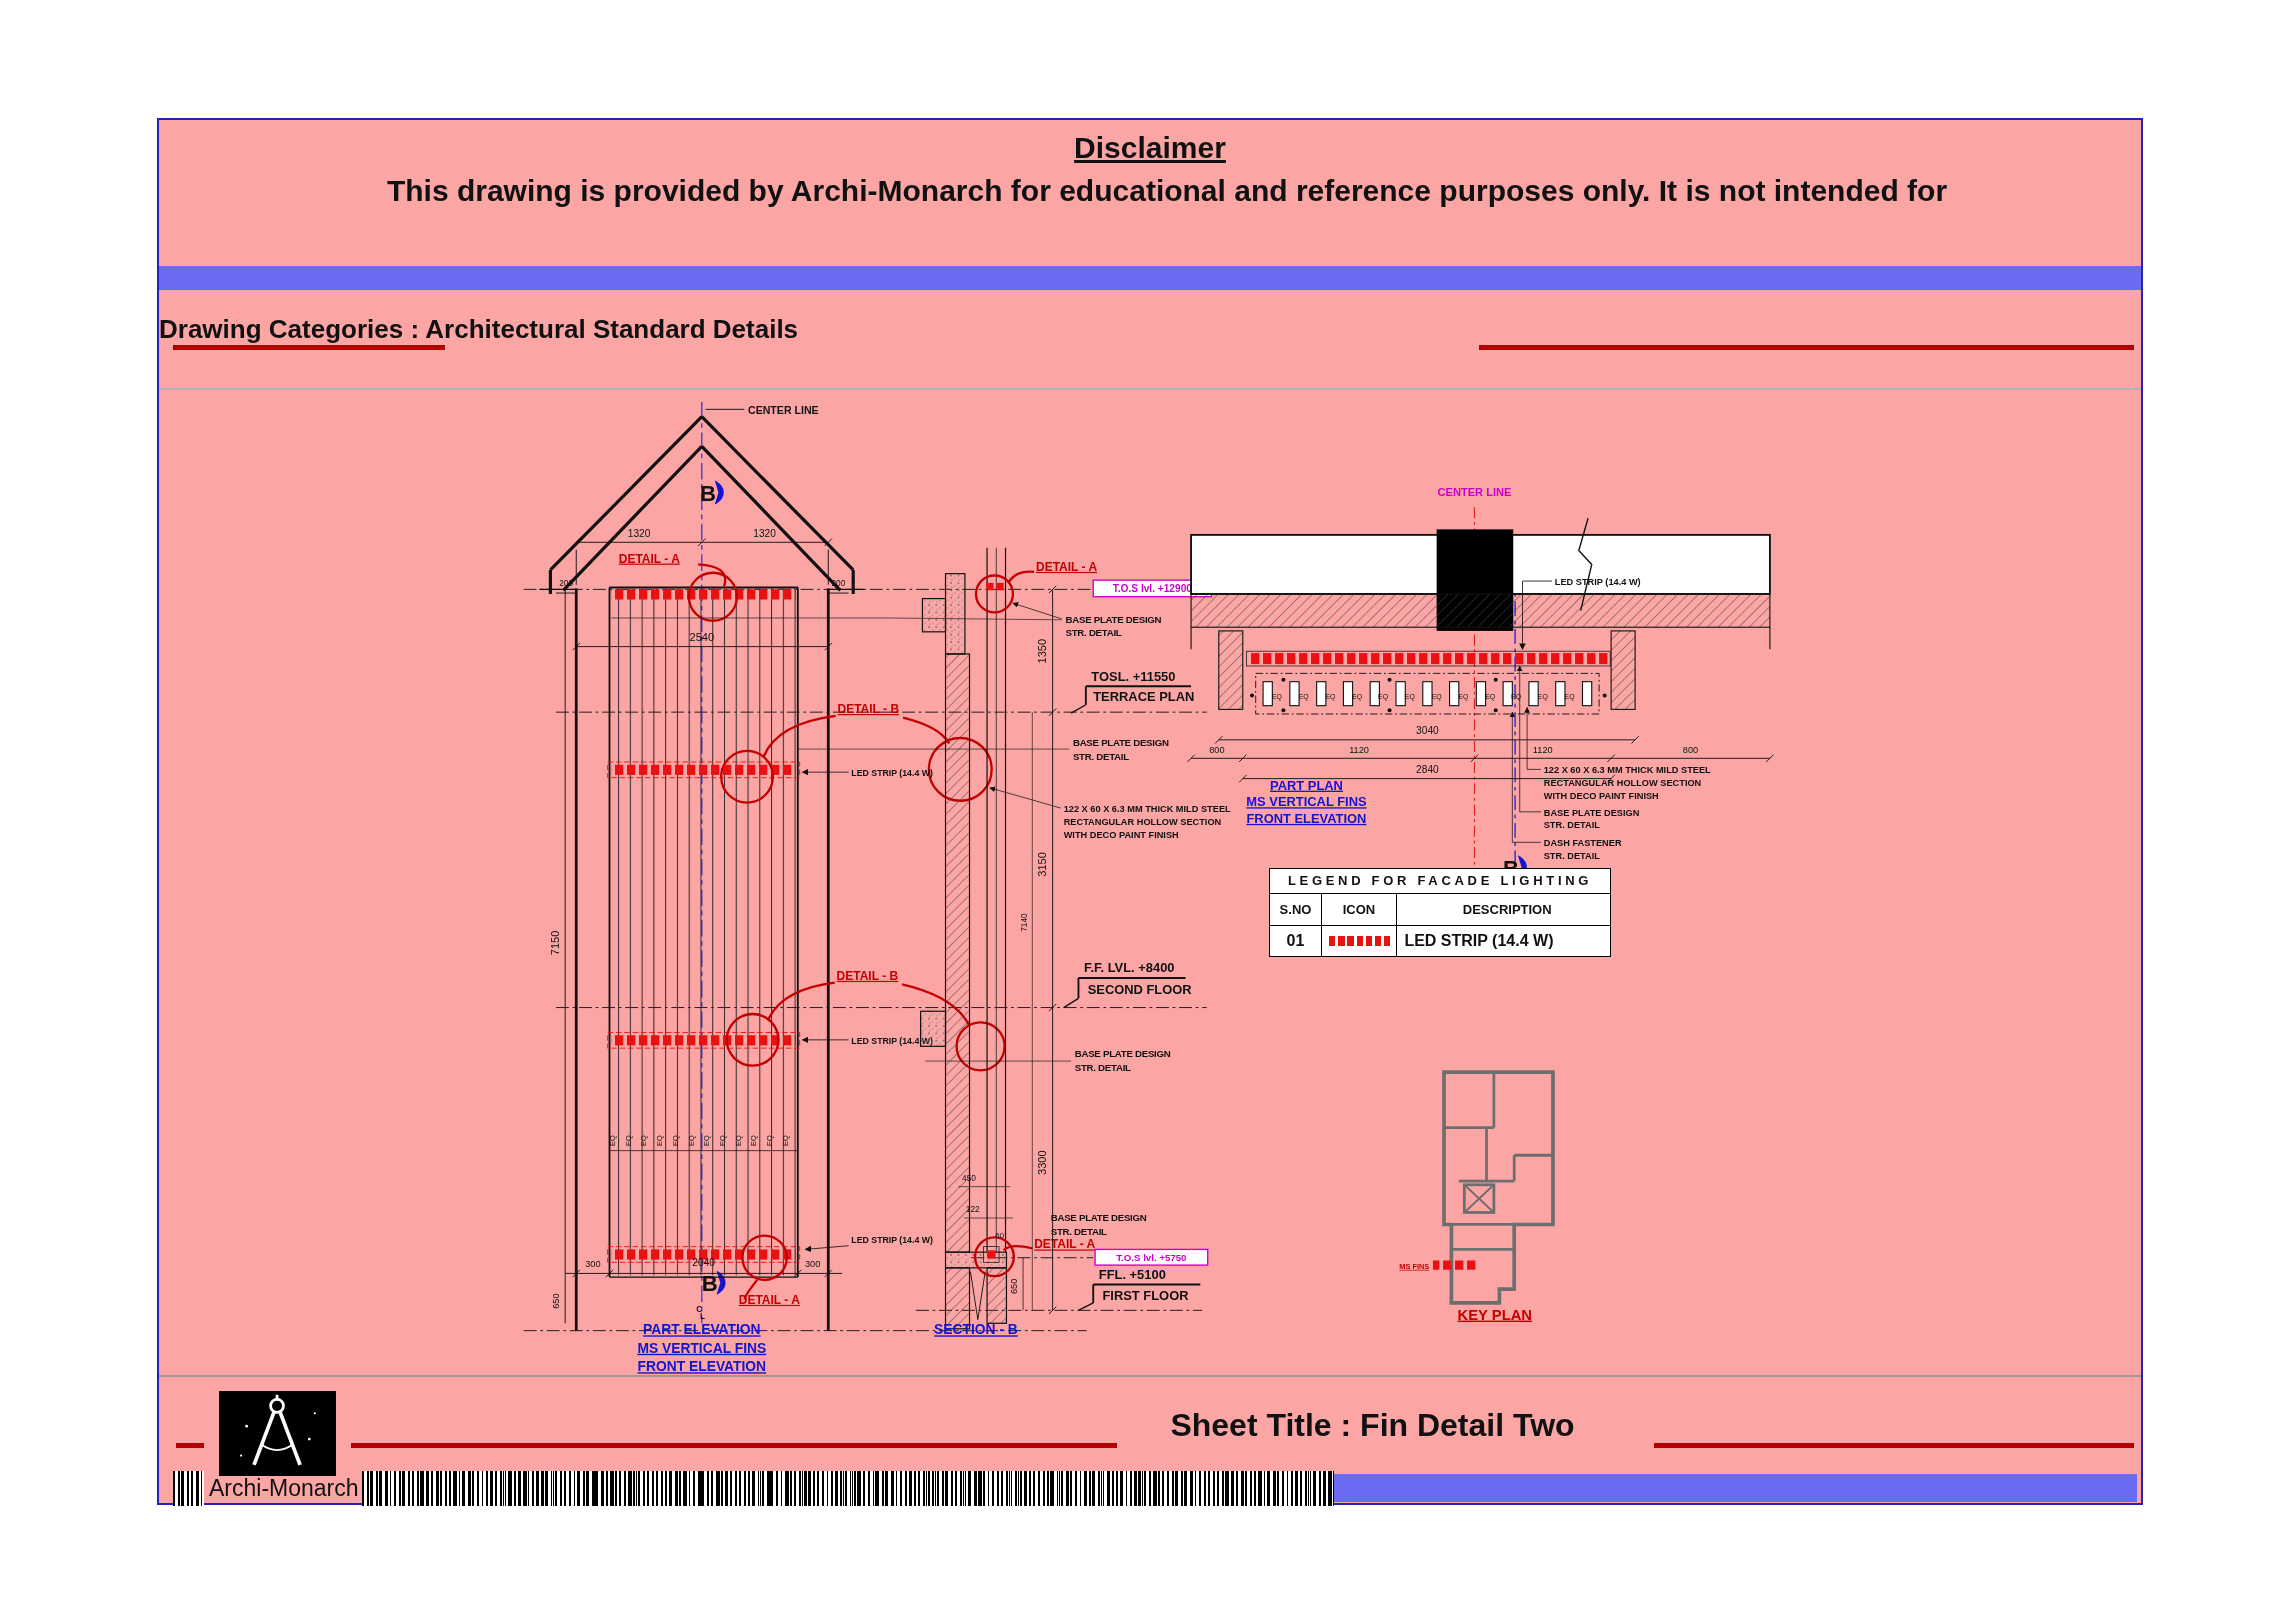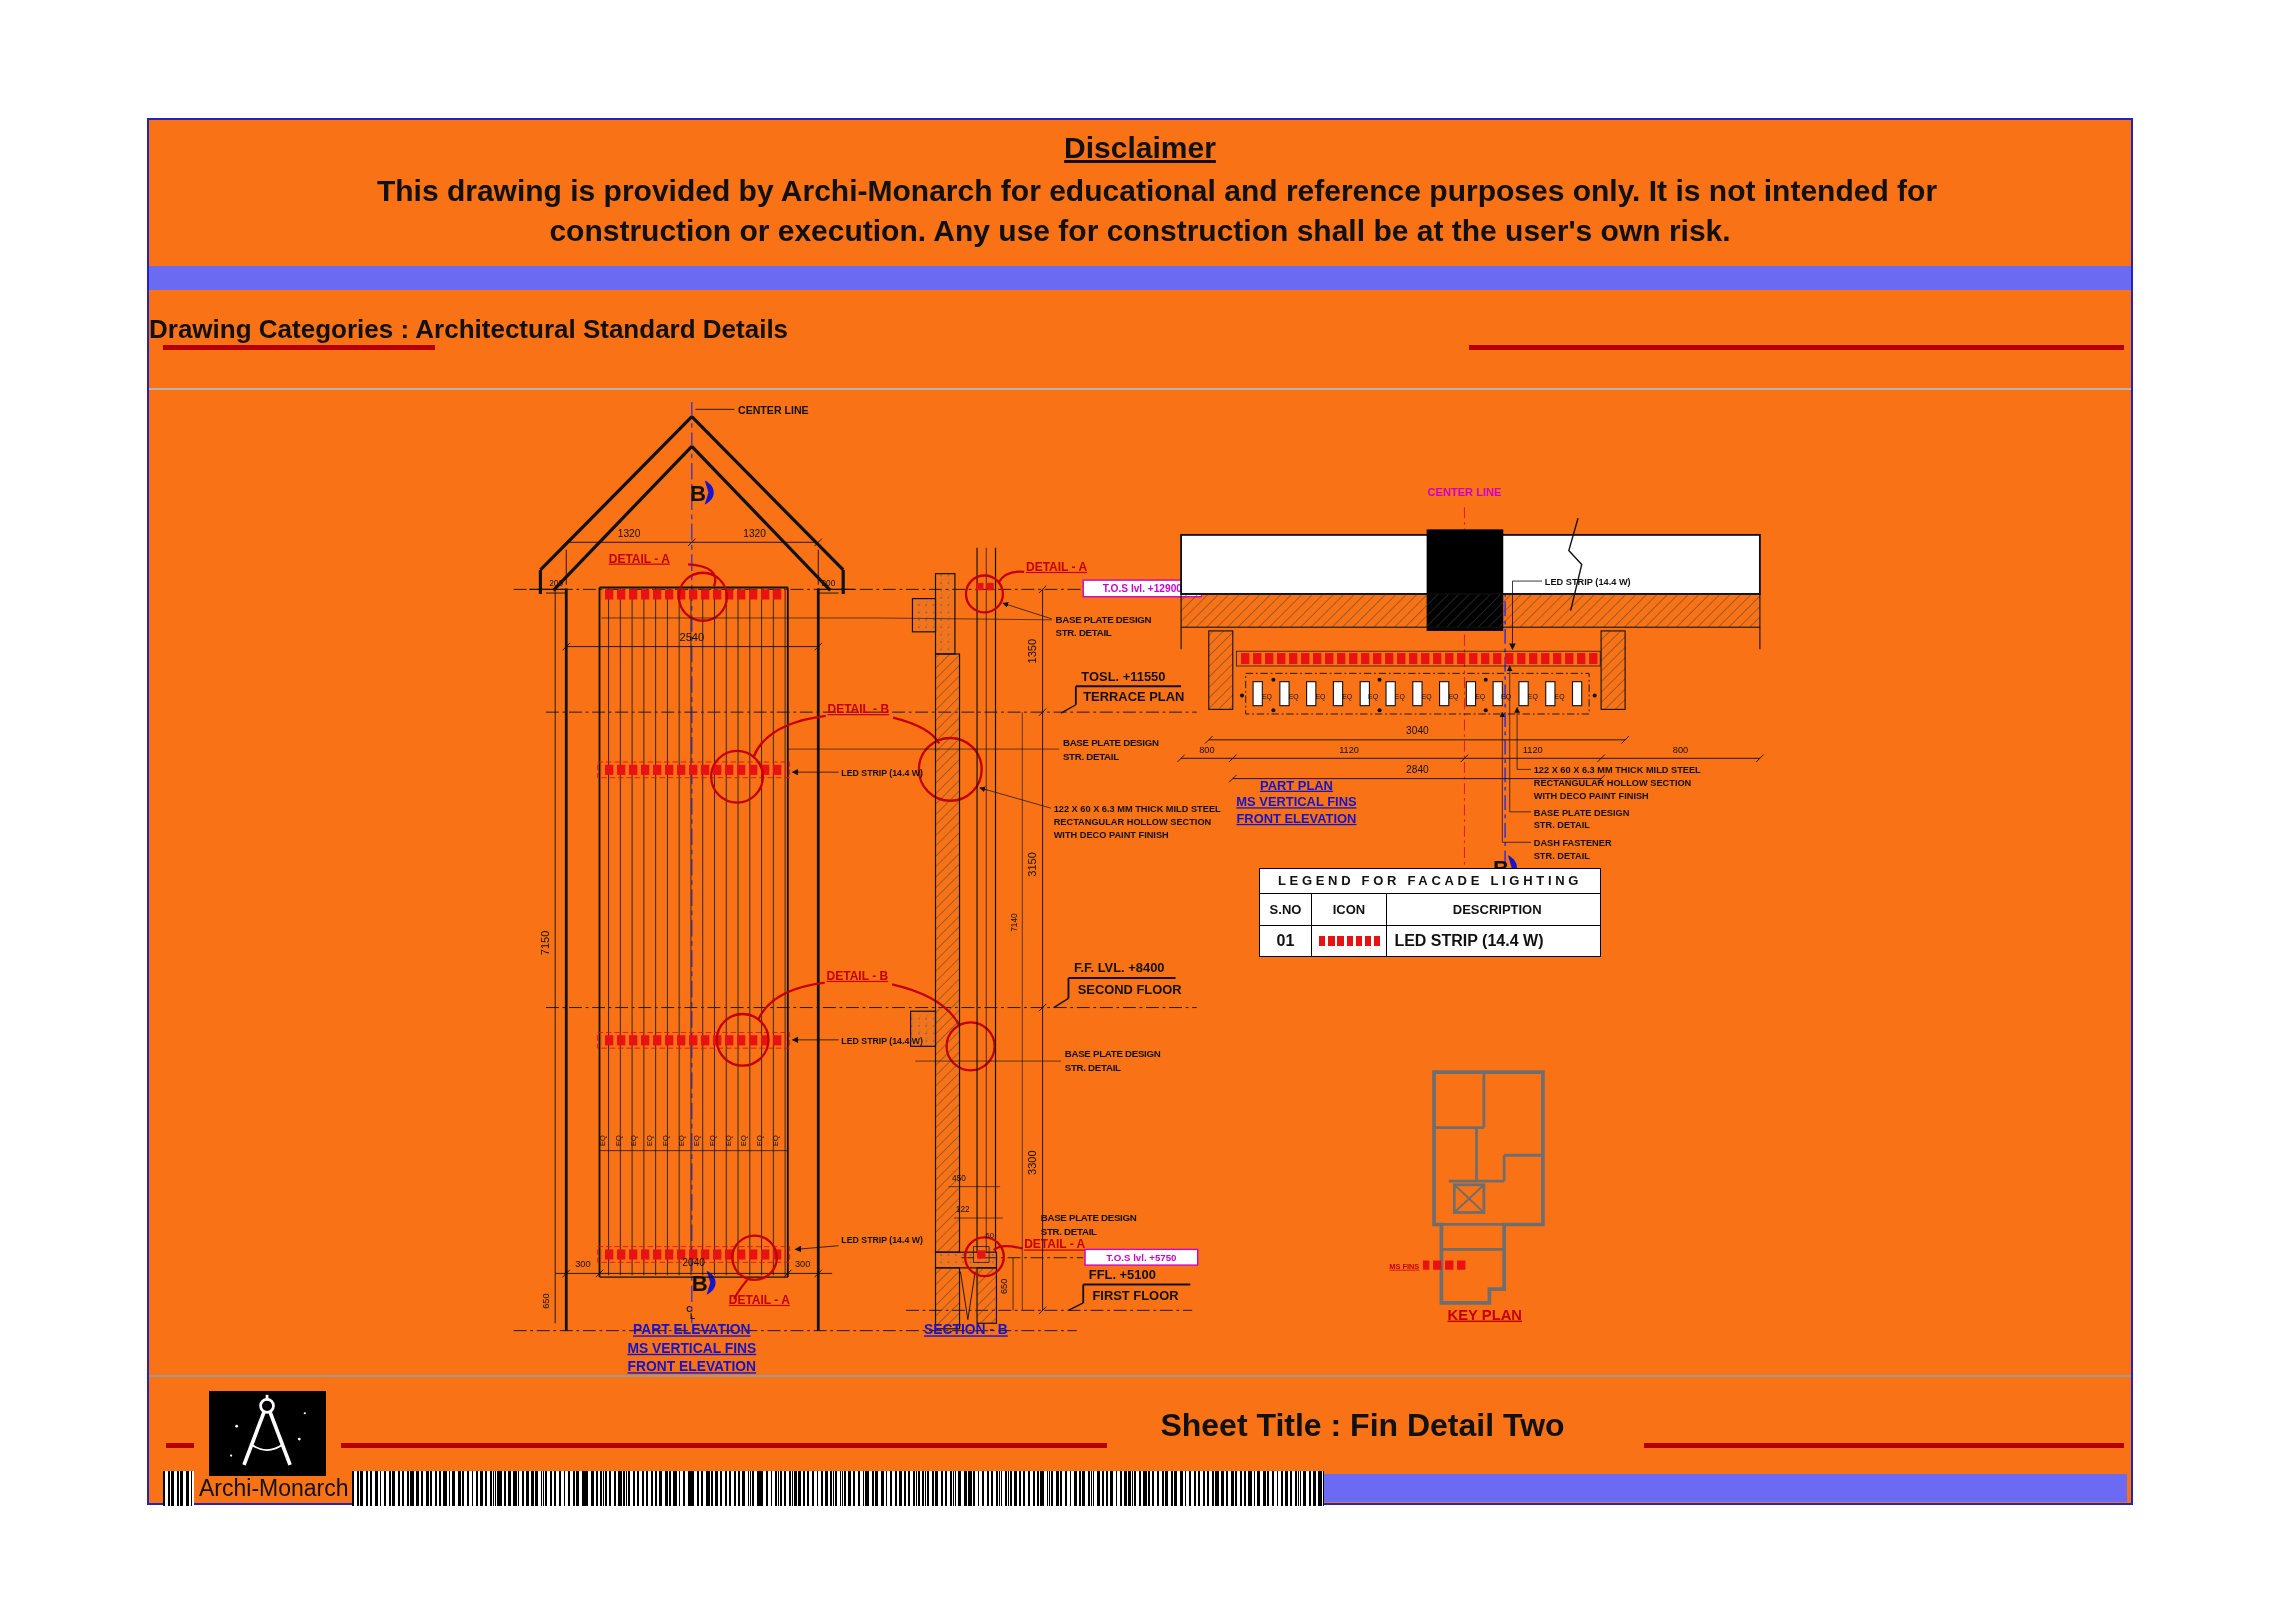--- a/index.html
+++ b/index.html
@@ -1,17 +1,17 @@
 <!DOCTYPE html>
 <html style="font-size:14.8px"><head>
 <meta charset="utf-8">
 <style>
   html,body { margin:0; padding:0; background:#fff; }
   body { width:2290px; height:1619px; position:relative; font-family:"Liberation Sans",sans-serif; color:#111; }
-  .frame { position:absolute; left:147px; top:118px; width:1982px; height:1383px; border:2.8px solid #2424b8; background:#f97316; }
+  .frame { position:absolute; left:157px; top:118px; width:1982px; height:1383px; border:2.8px solid #2424b8; background:#fca5a5; }
   .abs { position:absolute; }
   .ctr { text-align:center; width:100%; left:0; }
   .disc-title { top:11px; font-size:30px; font-weight:bold; text-decoration:underline; }
   .disc-line1 { top:54px; font-size:30px; font-weight:bold;padding-left:17px; }
   .disc-line2 { top:94px; font-size:30px; font-weight:bold; }
   .pbar { left:0; width:100%; height:24px; background:#6a6af2; }
   .cat-title { top:194px; left:0; width:1587px; text-align:left; font-size:26px; font-weight:bold; }
   .redline { height:4.6px; background:#b40000; }
   .graysep { left:0; width:100%; height:1.8px; background:#b5b5b5; }
   .drawing-svg { position:absolute; left:0; top:269px; }
@@ -44,21 +44,20 @@
   }
   .pbar2 { top:1354px; left:1175px; width:803px; height:28px; background:#6a6af2; }
 </style>
 </head>
 <body>
 
 <div class="frame">
 
   <div class="abs ctr disc-title">Disclaimer</div>
   <div class="abs ctr disc-line1">This drawing is provided by Archi-Monarch for educational and reference purposes only. It is not intended for</div>
-  <div class="abs ctr disc-line2">construction or execution. Any use for construction shall be at the user's own risk.</div>
   <div class="abs pbar" style="top:146px;"></div>
 
   <div class="abs cat-title">Drawing Categories : Architectural Standard Details</div>
   <div class="abs redline" style="top:225px;left:14px;width:272px;"></div>
   <div class="abs redline" style="top:225px;left:1320px;width:655px;"></div>
   <div class="abs graysep" style="top:268px;"></div>
 
   <svg class="drawing-svg" width="1982" height="986" viewBox="0 0 2147 1068">
     <defs>
       <pattern id="led" width="13" height="12" patternUnits="userSpaceOnUse">

